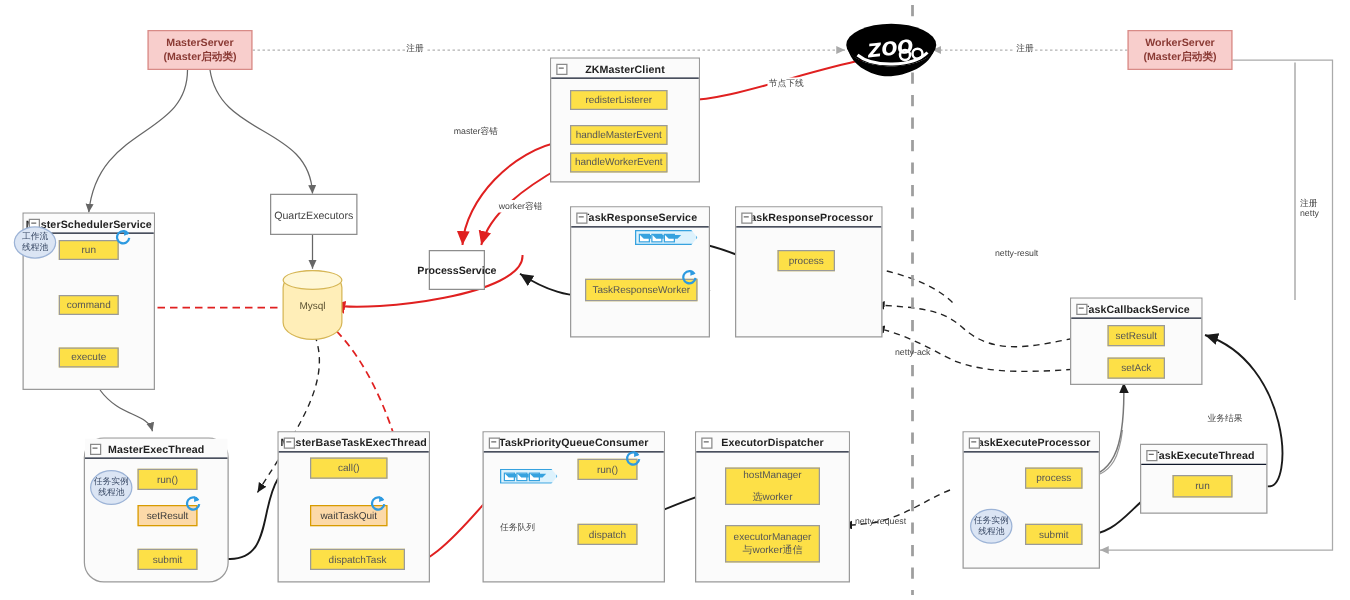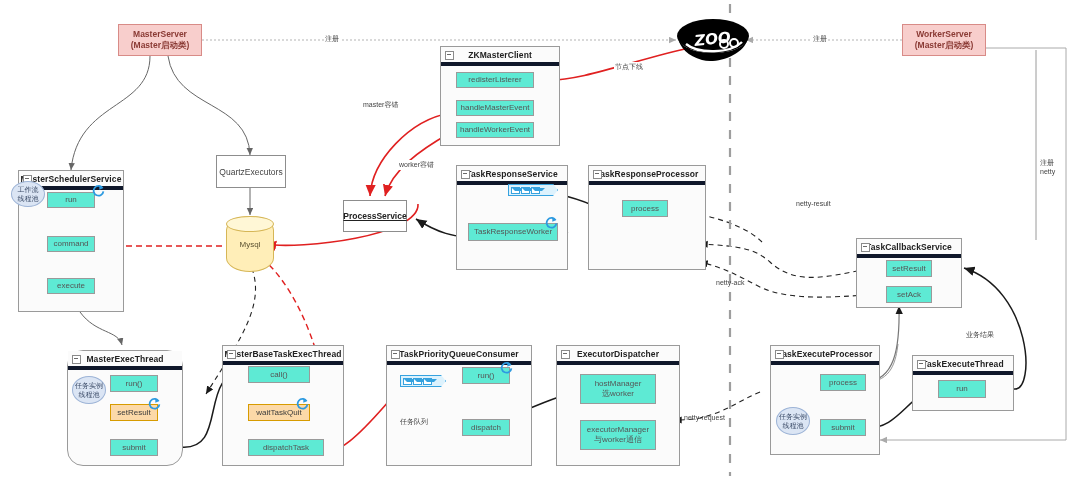--- a/index.html
+++ b/index.html
@@ -5,31 +5,31 @@
   html,body{margin:0;padding:0;background:#ffffff;}
   body{width:1080px;height:480px;overflow:hidden;
        font-family:"Liberation Sans","DejaVu Sans",sans-serif;}
   #stage{position:relative;width:1080px;height:480px;background:#fff;}
   #svglayer{position:absolute;left:0;top:0;width:1080px;height:480px;}
 
   
   .uml{position:absolute;box-sizing:border-box;border:1px solid #9a9a9a;
        background:#fbfbfb;}
   .uml > .uml-title{position:absolute;left:0;top:0;right:0;height:15px;
-       border-bottom:4px solid #0f172a;background:#fbfbfb;
+       border-bottom:1px solid #0f172a;background:#fbfbfb;
        display:flex;align-items:center;justify-content:center;
        font-size:8.5px;font-weight:bold;color:#222;letter-spacing:.1px;}
   .uml > .uml-title .minus{position:absolute;left:4px;top:3.5px;width:7px;height:7px;
        border:1px solid #8a8a8a;background:#fff;}
   .uml > .uml-title .minus::before{content:"";position:absolute;left:1px;top:2.5px;
        width:4px;height:1px;background:#6a6a6a;}
 
   
   .pbox{position:absolute;box-sizing:border-box;border:1px solid #9a9a9a;
-        background:#5eead4;display:flex;align-items:center;justify-content:center;
+        background:#fde047;display:flex;align-items:center;justify-content:center;
         text-align:center;font-size:8px;color:#555;line-height:1.2;}
   .pbox.orange{background:#fcd9a8;border-color:#d79b00;color:#3b3b3b;}
 
   
   .server{position:absolute;box-sizing:border-box;background:#f8cecc;
           border:1px solid #d88b87;display:flex;flex-direction:column;
           align-items:center;justify-content:center;
           font-size:8.5px;font-weight:bold;color:#8a3a34;line-height:1.35;}
 
   
@@ -244,21 +244,21 @@
     </div>
   </div>
   <div class="pbox" style="left:456px;top:72px;width:78px;height:16px;">redisterListerer</div>
   <div class="pbox" style="left:456px;top:100px;width:78px;height:16px;">handleMasterEvent</div>
   <div class="pbox" style="left:456px;top:122px;width:78px;height:16px;">handleWorkerEvent</div>
 
   <div class="edgelabel cn" style="left:614px;top:62px;">节点下线</div>
   <div class="edgelabel cn" style="left:362px;top:100px;">master容错</div>
   <div class="edgelabel cn" style="left:398px;top:160px;">worker容错</div>
 
-  <div class="plain bold" style="left:343px;top:200px;width:64px;height:32px;text-decoration:underline;">ProcessService</div>
+  <div class="plain bold" style="left:343px;top:200px;width:45px;height:32px;">ProcessService</div>
 
   <div class="uml" style="left:456px;top:165px;width:112px;height:105px;">
     <div class="uml-title">
       <span class="minus"></span>
       <span>TaskResponseService</span>
     </div>
   </div>
   <div class="queue" style="left:508px;top:184px;width:50px;">
     <span class="env"></span>
     <span class="env"></span>
@@ -350,21 +350,21 @@
     </svg>
   </div>
   <div class="pbox" style="left:462px;top:419px;width:48px;height:17px;">dispatch</div>
 
   <div class="uml" style="left:556px;top:345px;width:124px;height:121px;">
     <div class="uml-title">
       <span class="minus"></span>
       <span>ExecutorDispatcher</span>
     </div>
   </div>
-  <div class="pbox" style="left:580px;top:374px;width:76px;height:30px;flex-direction:column;">
+  <div class="pbox" style="left:580px;top:374px;width:76px;height:30px;flex-direction:column;justify-content:space-between;">
     <span>hostManager</span>
     <span>选worker</span>
   </div>
   <div class="pbox" style="left:580px;top:420px;width:76px;height:30px;flex-direction:column;">
     <span>executorManager</span>
     <span>与worker通信</span>
   </div>
 
   <div class="uml" style="left:770px;top:345px;width:110px;height:110px;">
     <div class="uml-title">

